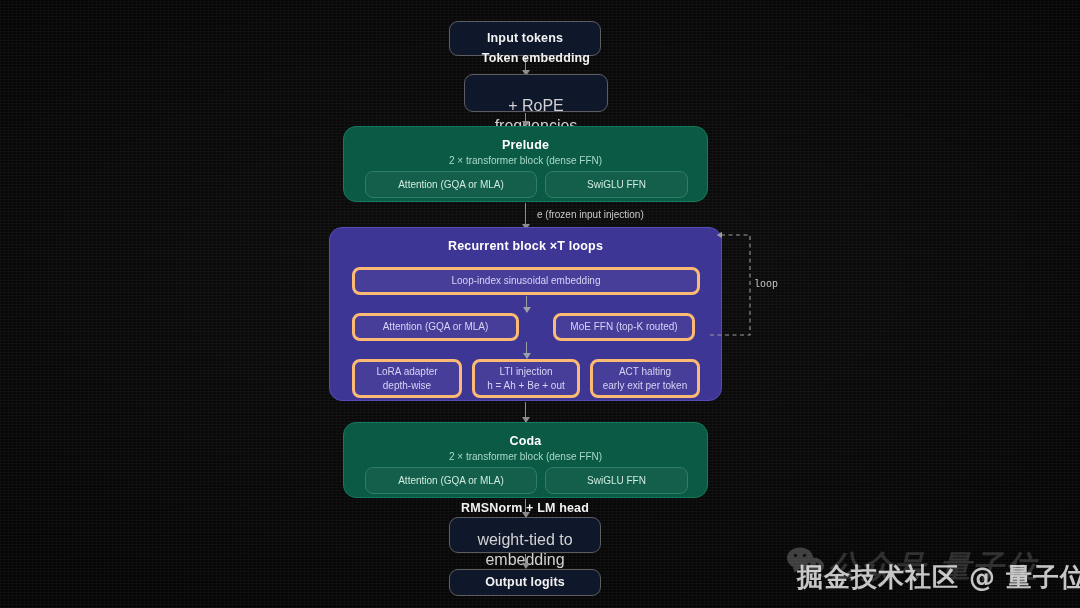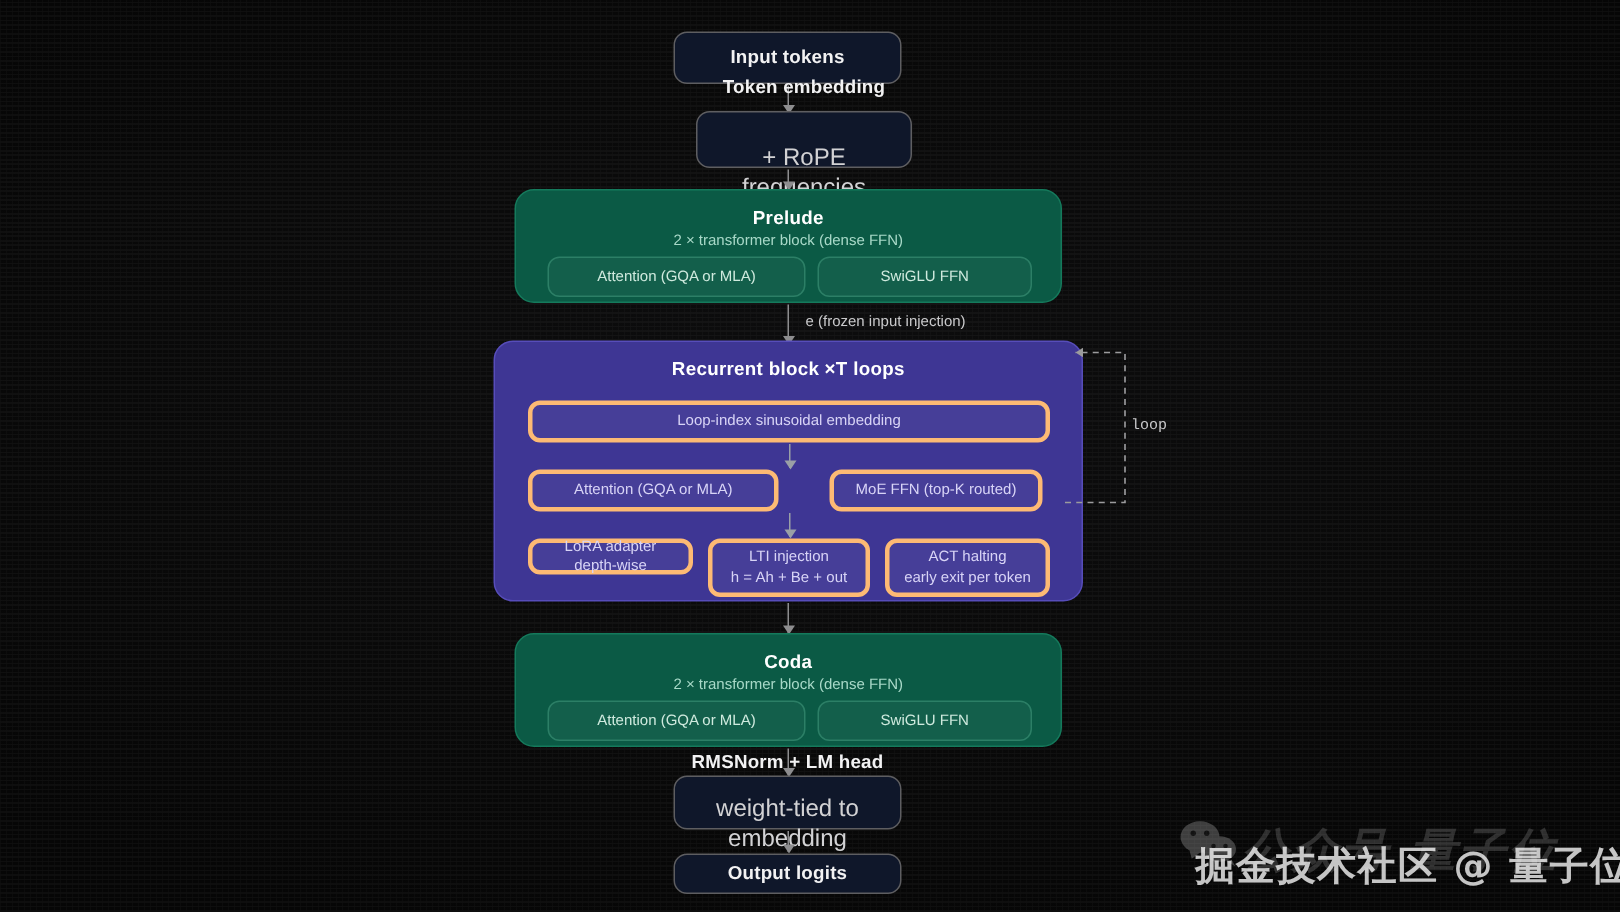--- a/index.html
+++ b/index.html
@@ -244,21 +244,21 @@
 
     <div class="inner purple" style="left:22px; top:85px; width:167px; height:28px;">
       <span>Attention (GQA or MLA)</span>
     </div>
     <div class="inner purple" style="left:203px; top:85px; width:142px; height:28px;margin-left:20px;">
       <span>MoE FFN (top-K routed)</span>
     </div>
 
     <div class="arrow light" style="left:196px; top:114px; height:16px;"></div>
 
-    <div class="inner purple" style="left:22px; top:131px; width:110px; height:24px;">
+    <div class="inner purple" style="left:22px; top:131px; width:110px; height:39px;">
       <span class="l2">LoRA adapter</span>
       <span class="l2">depth-wise</span>
     </div>
     <div class="inner purple" style="left:260px; top:131px; width:110px; height:39px;">
       <span class="l2">ACT halting</span>
       <span class="l2">early exit per token</span>
     </div>
     <div class="inner purple" style="left:142px; top:131px; width:108px; height:39px;">
       <span class="l2">LTI injection</span>
       <span class="l2">h = Ah + Be + out</span>

